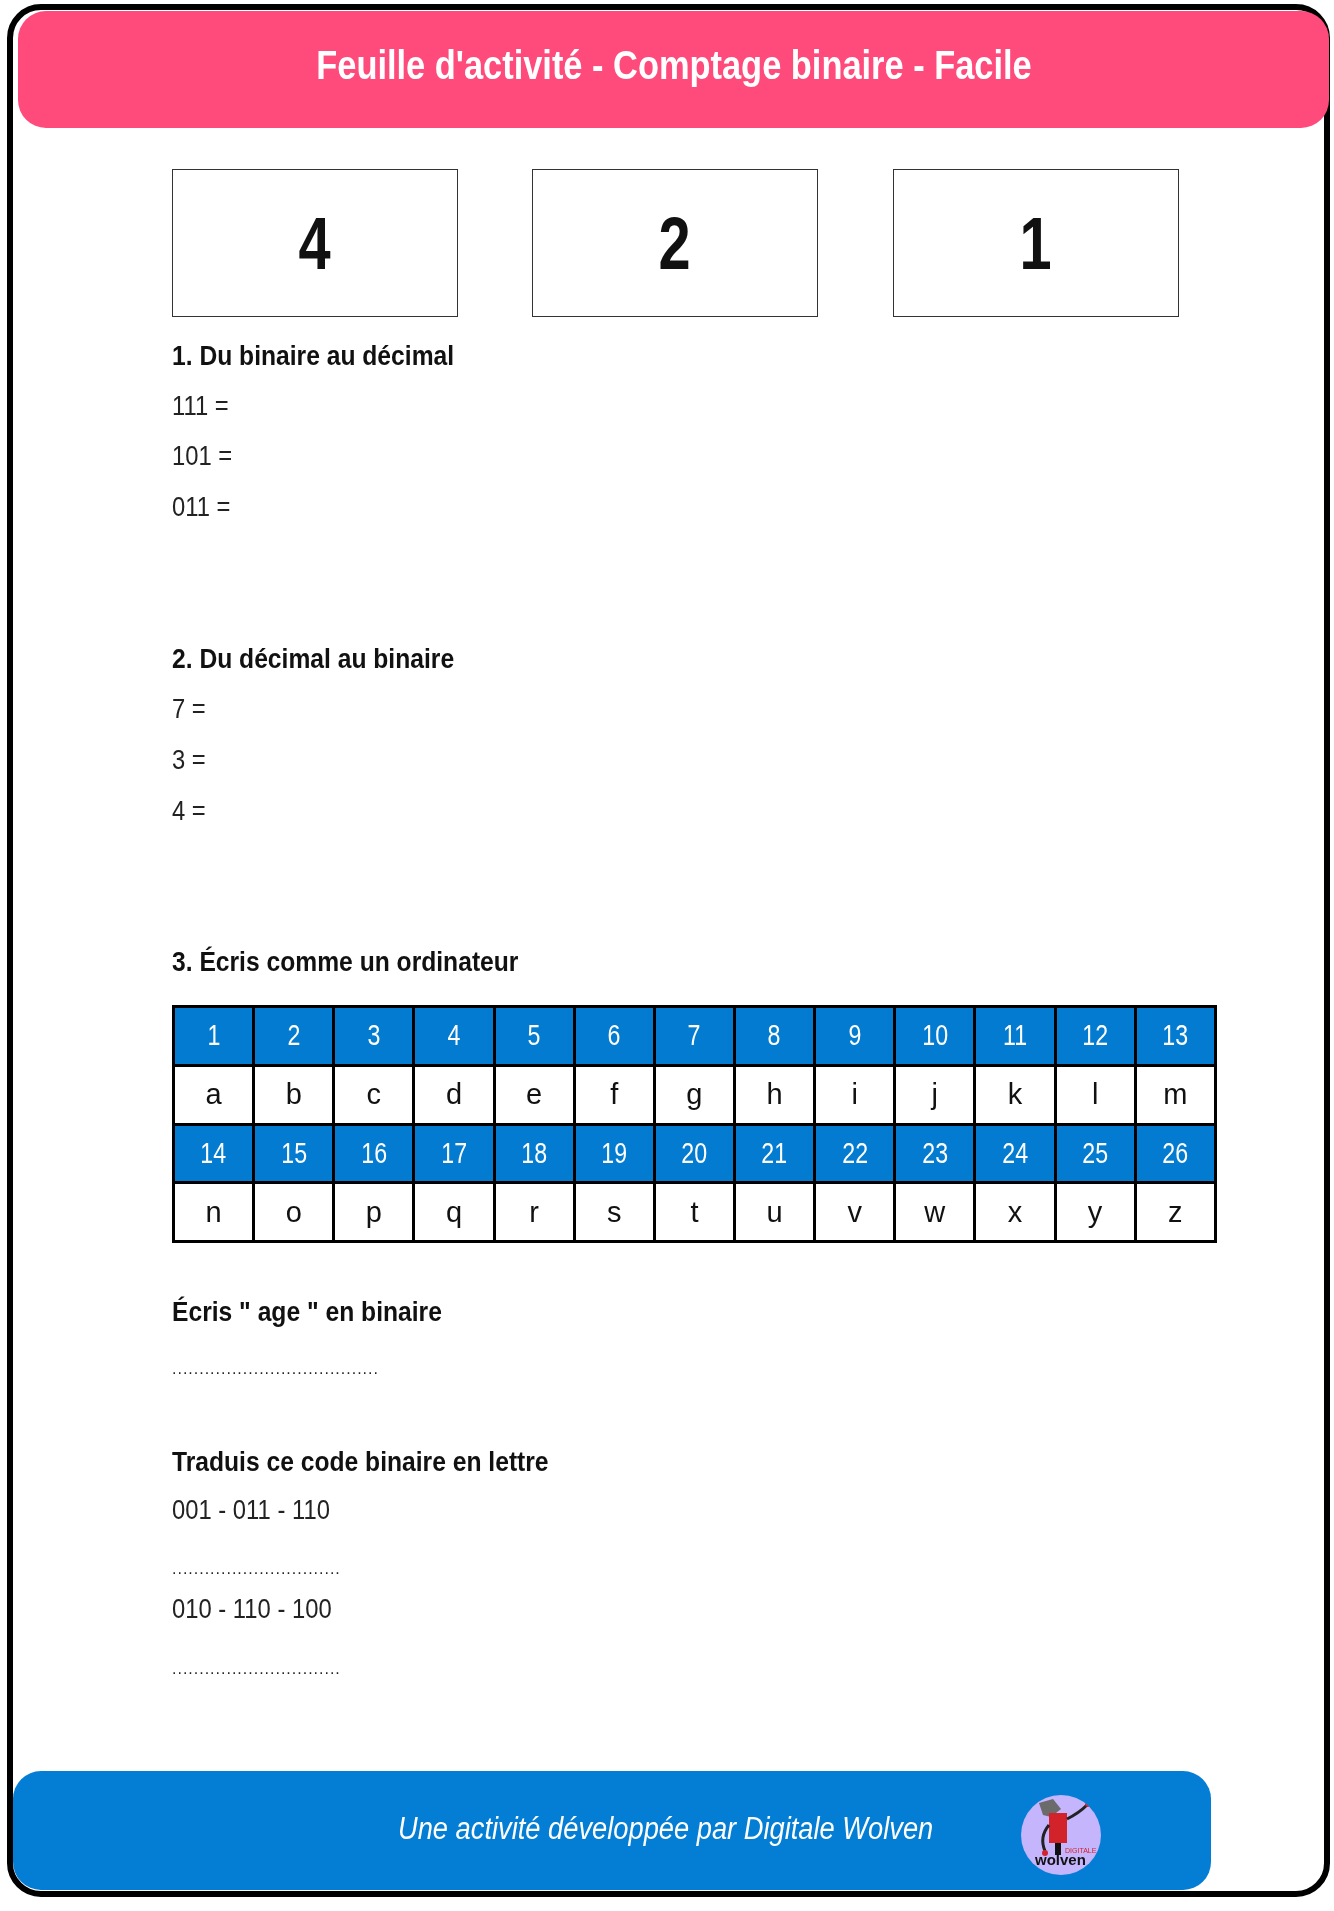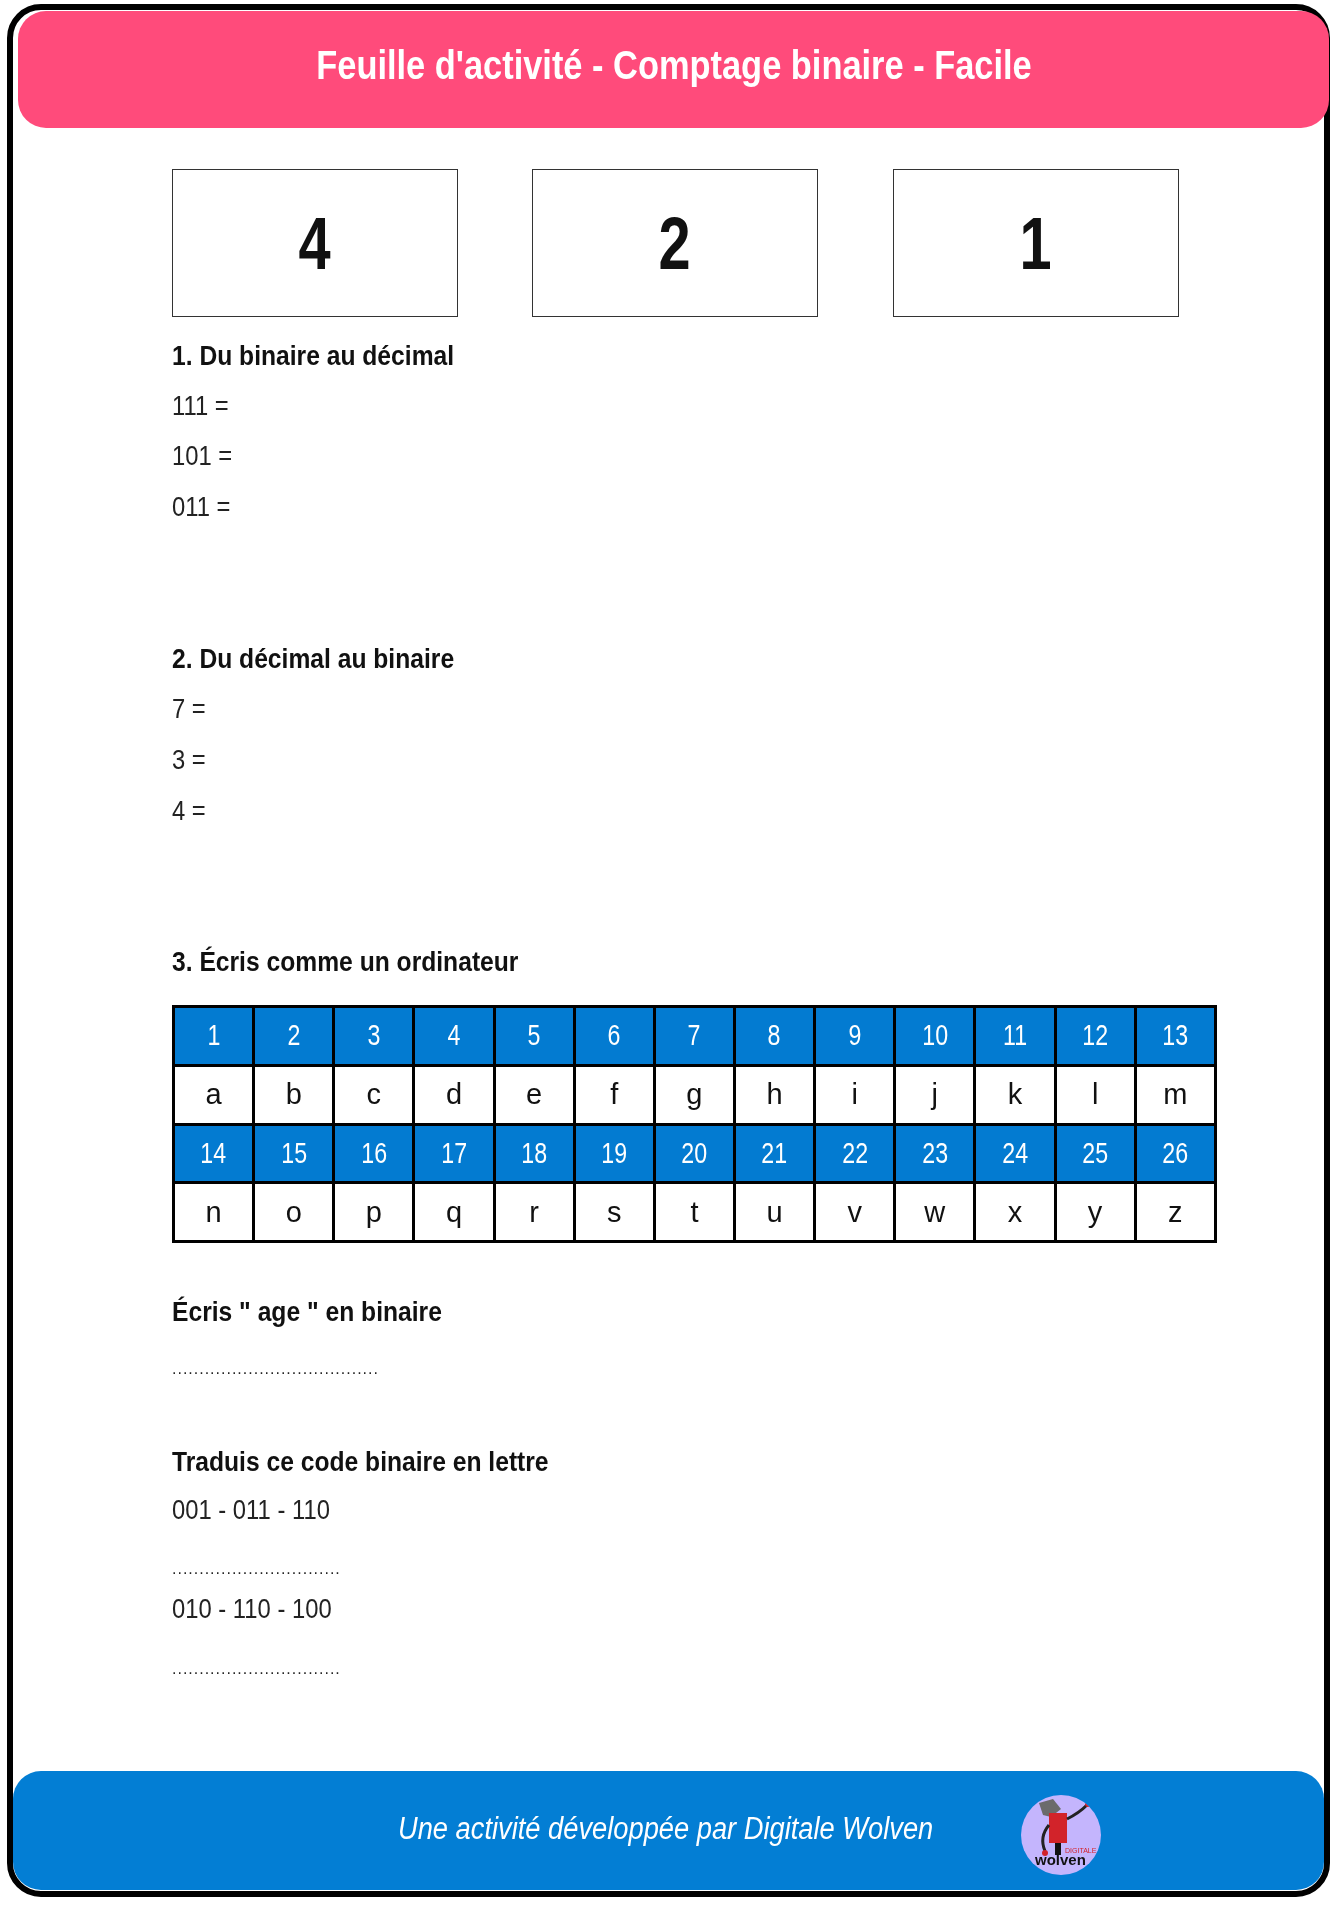--- a/index.html
+++ b/index.html
@@ -19,21 +19,21 @@
   .line { position: absolute; left: 172px; font-size: 28px; color: #222; white-space: nowrap;
           transform-origin: left center; transform: scaleX(0.85); }
   .dots { position: absolute; left: 172px; font-size: 16px; color: #222; letter-spacing: 1px; white-space: nowrap; }
   table.alpha { position: absolute; left: 172px; top: 1005px; width: 1045px; height: 238px;
                 border-collapse: collapse; border: 3px solid #000; table-layout: fixed; }
   table.alpha td { border: 3px solid #000; text-align: center; vertical-align: middle;
                    font-size: 29px; height: 53px; padding: 0; }
   table.alpha tr.num td { background: #037BD1; color: #fff; }
   table.alpha tr.num td span { display: inline-block; transform: scaleX(0.8); }
   table.alpha tr.let td { background: #fff; color: #111; }
-  .footer { position: absolute; left: 13px; top: 1771px; width: 1311px; height: 119px;
+  .footer { position: absolute; left: 13px; top: 1771px; width: 1198px; height: 119px;
             background: #037ED4; border-radius: 28px; }
   .footer-text { position: absolute; left: 385px; top: 40px; color: #fff; font-size: 31px; font-style: italic;
                  white-space: nowrap; transform-origin: left center; transform: scaleX(0.88); }
   .logo { position: absolute; left: 1008px; top: 24px; width: 80px; height: 80px; border-radius: 50%;
           background: #c4b5fd; overflow: hidden; }
 </style>
 </head>
 <body>
 
 <div class="frame"></div>

